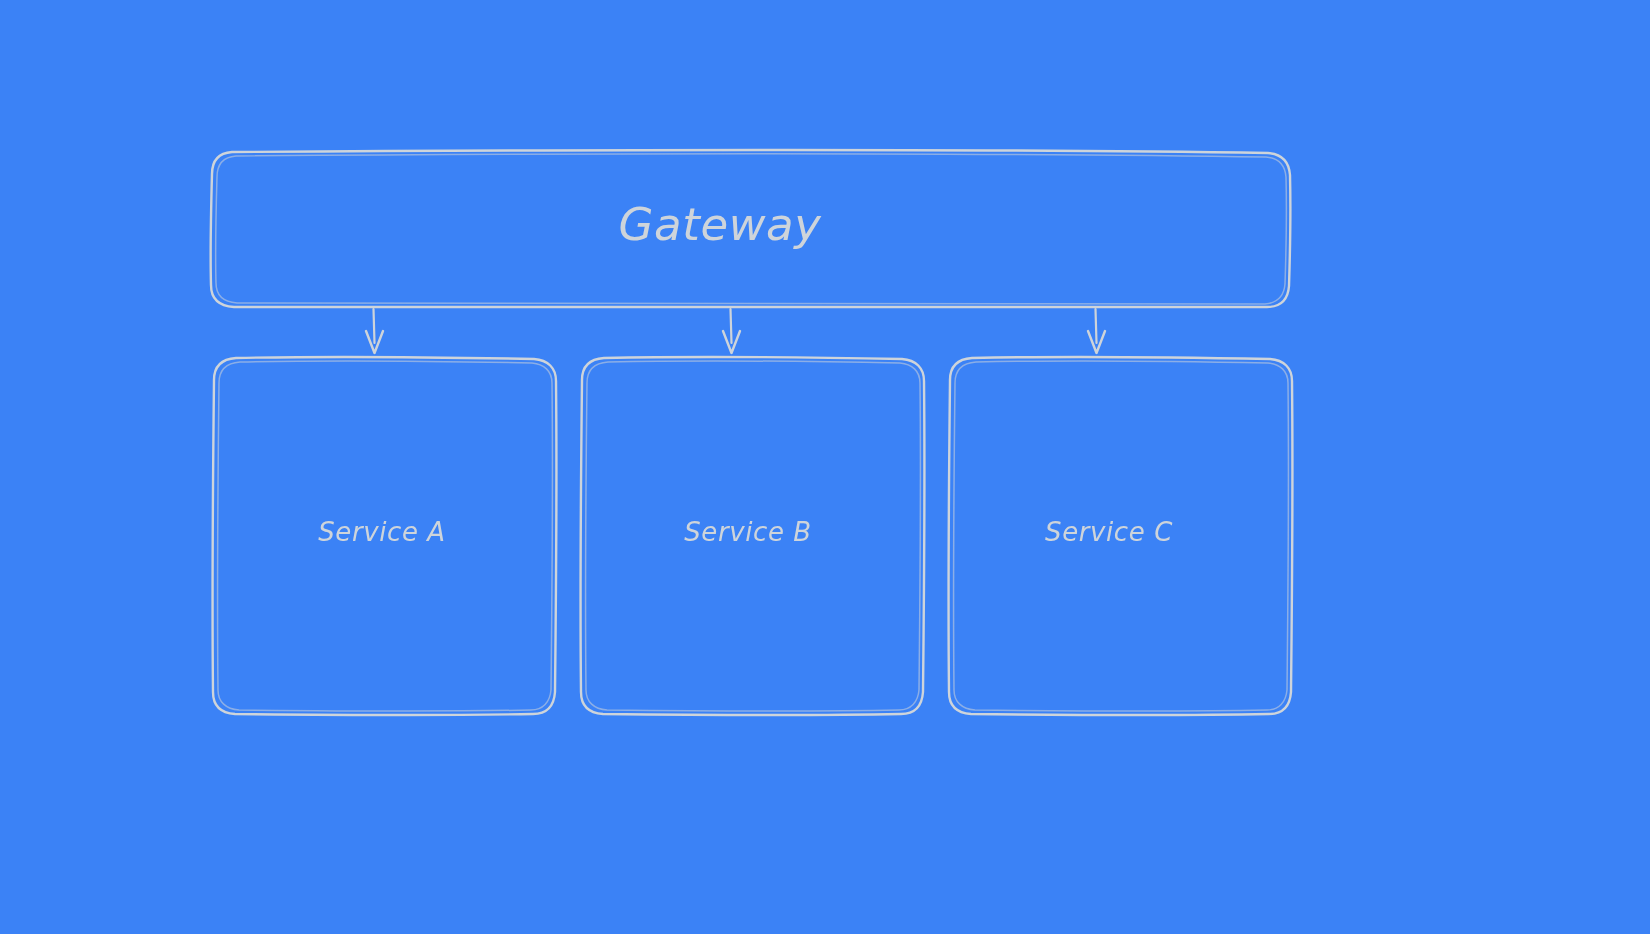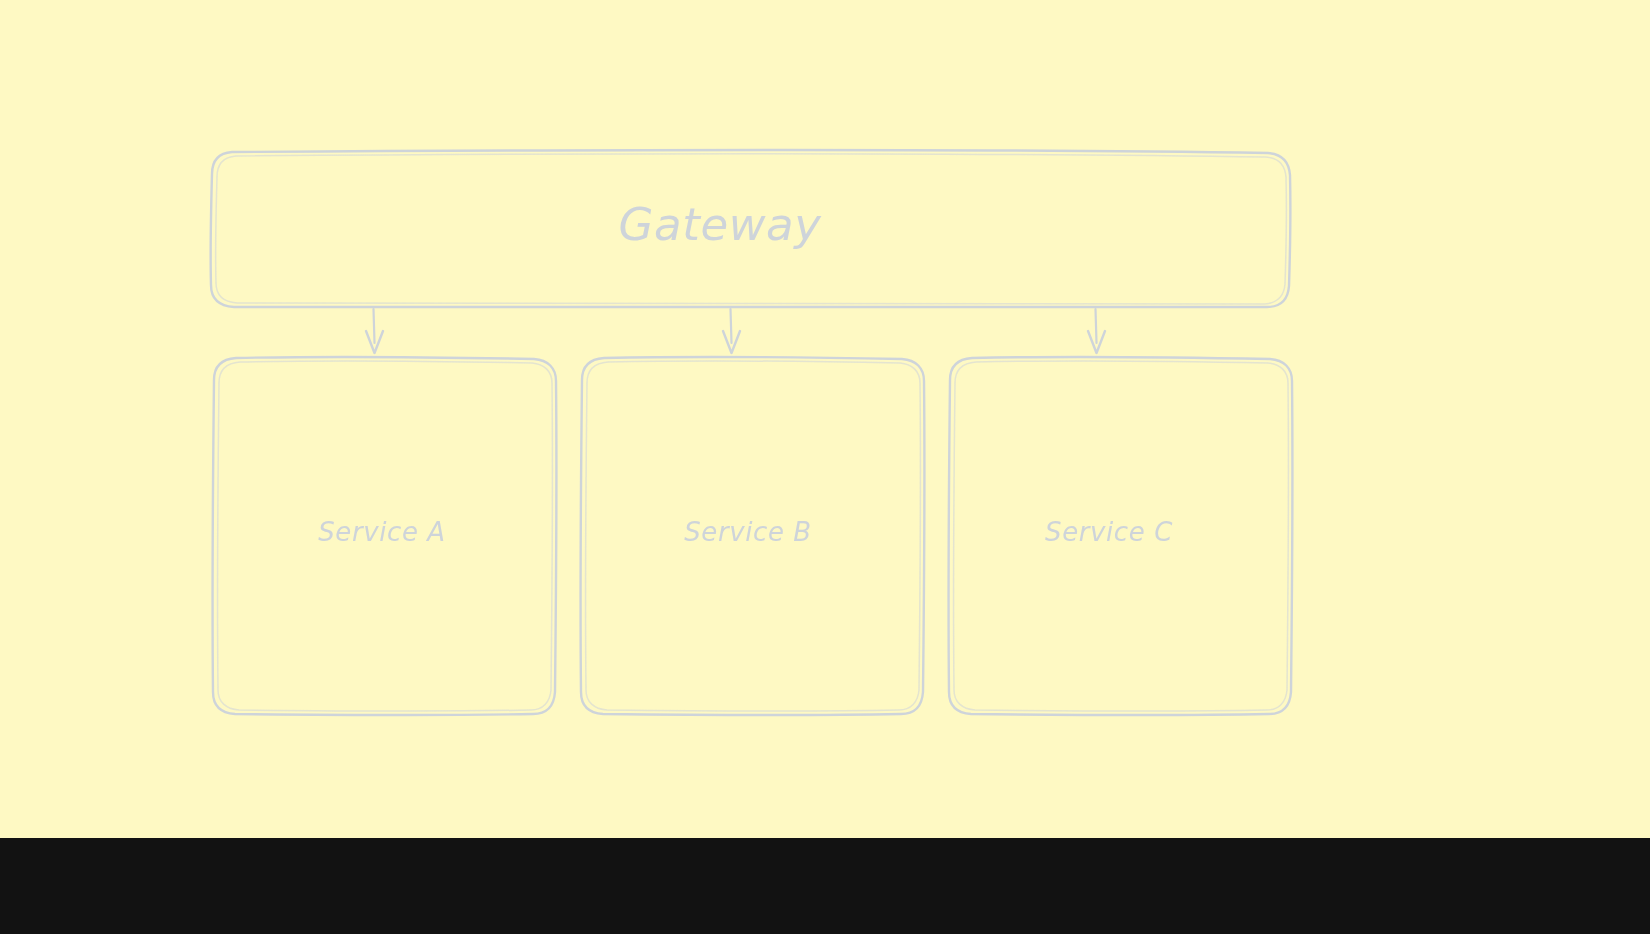--- a/index.html
+++ b/index.html
@@ -10,22 +10,22 @@
   }
   body {
     width: 1650px;
     height: 934px;
     overflow: hidden;
     font-family: "DejaVu Sans", sans-serif;
   }
   #canvas-root {
     position: relative;
     width: 1650px;
-    height: 838px;
-    background: #fef9c3;
+    height: 934px;
+    background: #3b82f6;
   }
   #diagram-svg {
     position: absolute;
     top: 0;
     left: 0;
     width: 1650px;
     height: 934px;
     display: block;
   }
   .sketch-stroke {

